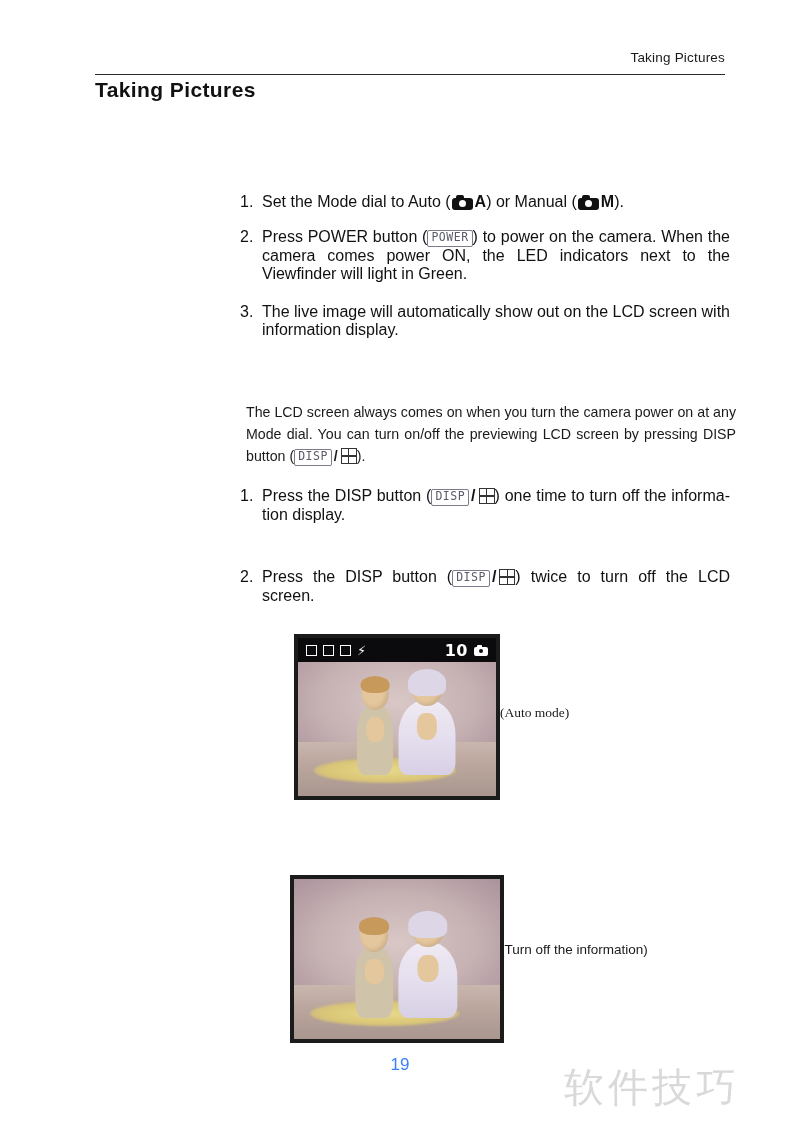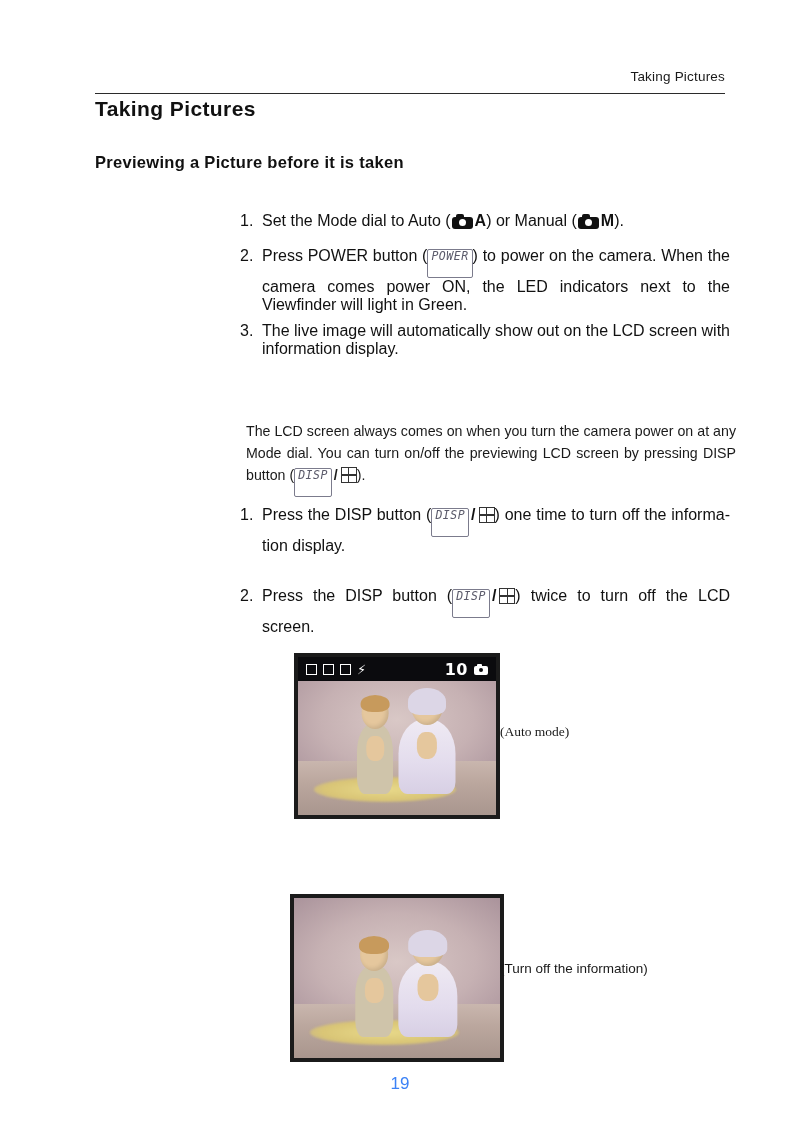--- a/index.html
+++ b/index.html
@@ -12,21 +12,20 @@
     height: 1133px;
     position: relative;
     font-family: "Liberation Sans", sans-serif;
     color: #111;
     overflow: hidden;
   }
 
   .page {
     position: absolute;
     inset: 0;
-    margin-top: 19px;
   }
 
   
   .running-head {
     position: absolute;
     top: 50px;
     right: 75px;
     font-size: 13.5px;
     color: #1a1a1a;
     letter-spacing: 0.2px;
@@ -148,24 +147,23 @@
   }
 
   .btn-glyph {
     display: inline-block;
     font-family: "DejaVu Sans Mono", monospace;
     font-size: 11.5px;
     letter-spacing: 0.5px;
     color: #5a5a6a;
     border: 1px solid #7b7b8c;
     border-radius: 2px;
-    padding: 0px 3px 13px 3px;
+    padding: 0px 3px 1px 3px;
     line-height: 1.2;
     vertical-align: 1px;
-    font-style: italic;
   }
 
   .grid-glyph {
     display: inline-block;
     width: 14px;
     height: 14px;
     border: 1.4px solid #333;
     position: relative;
     vertical-align: -3px;
     margin-left: 1px;
@@ -329,21 +327,20 @@
 </head>
 <body>
 
 <div class="page">
 
   <div class="running-head">Taking Pictures</div>
   <div class="head-rule"></div>
 
   <div class="chapter-title">Taking Pictures</div>
 
-  <div class="section-title">Previewing a Picture before it is taken</div>
 
 
   <div class="li item1">
     <span class="num">1.</span>
     <span class="txt"><span>Set the Mode dial to Auto (</span><span class="icon-cam"><span class="body"></span><span class="bump"></span><span class="lens"></span></span><span class="cam-letter">A</span><span>) or Manual (</span><span class="icon-cam"><span class="body"></span><span class="bump"></span><span class="lens"></span></span><span class="cam-letter">M</span><span>).</span></span>
   </div>
 
   <div class="li item2">
     <span class="num">2.</span>
     <span class="txt"><span>Press POWER button (</span><span class="btn-glyph">POWER</span><span>) to power on the camera. When the camera comes power ON, the LED indicators next to the Viewfinder will light in Green.</span></span>
@@ -414,14 +411,15 @@
         <div class="body"></div>
         <div class="head"></div>
         <div class="hair"></div>
         <div class="arms"></div>
       </div>
     </div>
   </div>
   <div class="fig-caption cap2">(Turn off the information)</div>
 
   <div class="page-number">19</div>
+  <div class="watermark">软件技巧</div>
 
 </div>
 
 </body></html>

